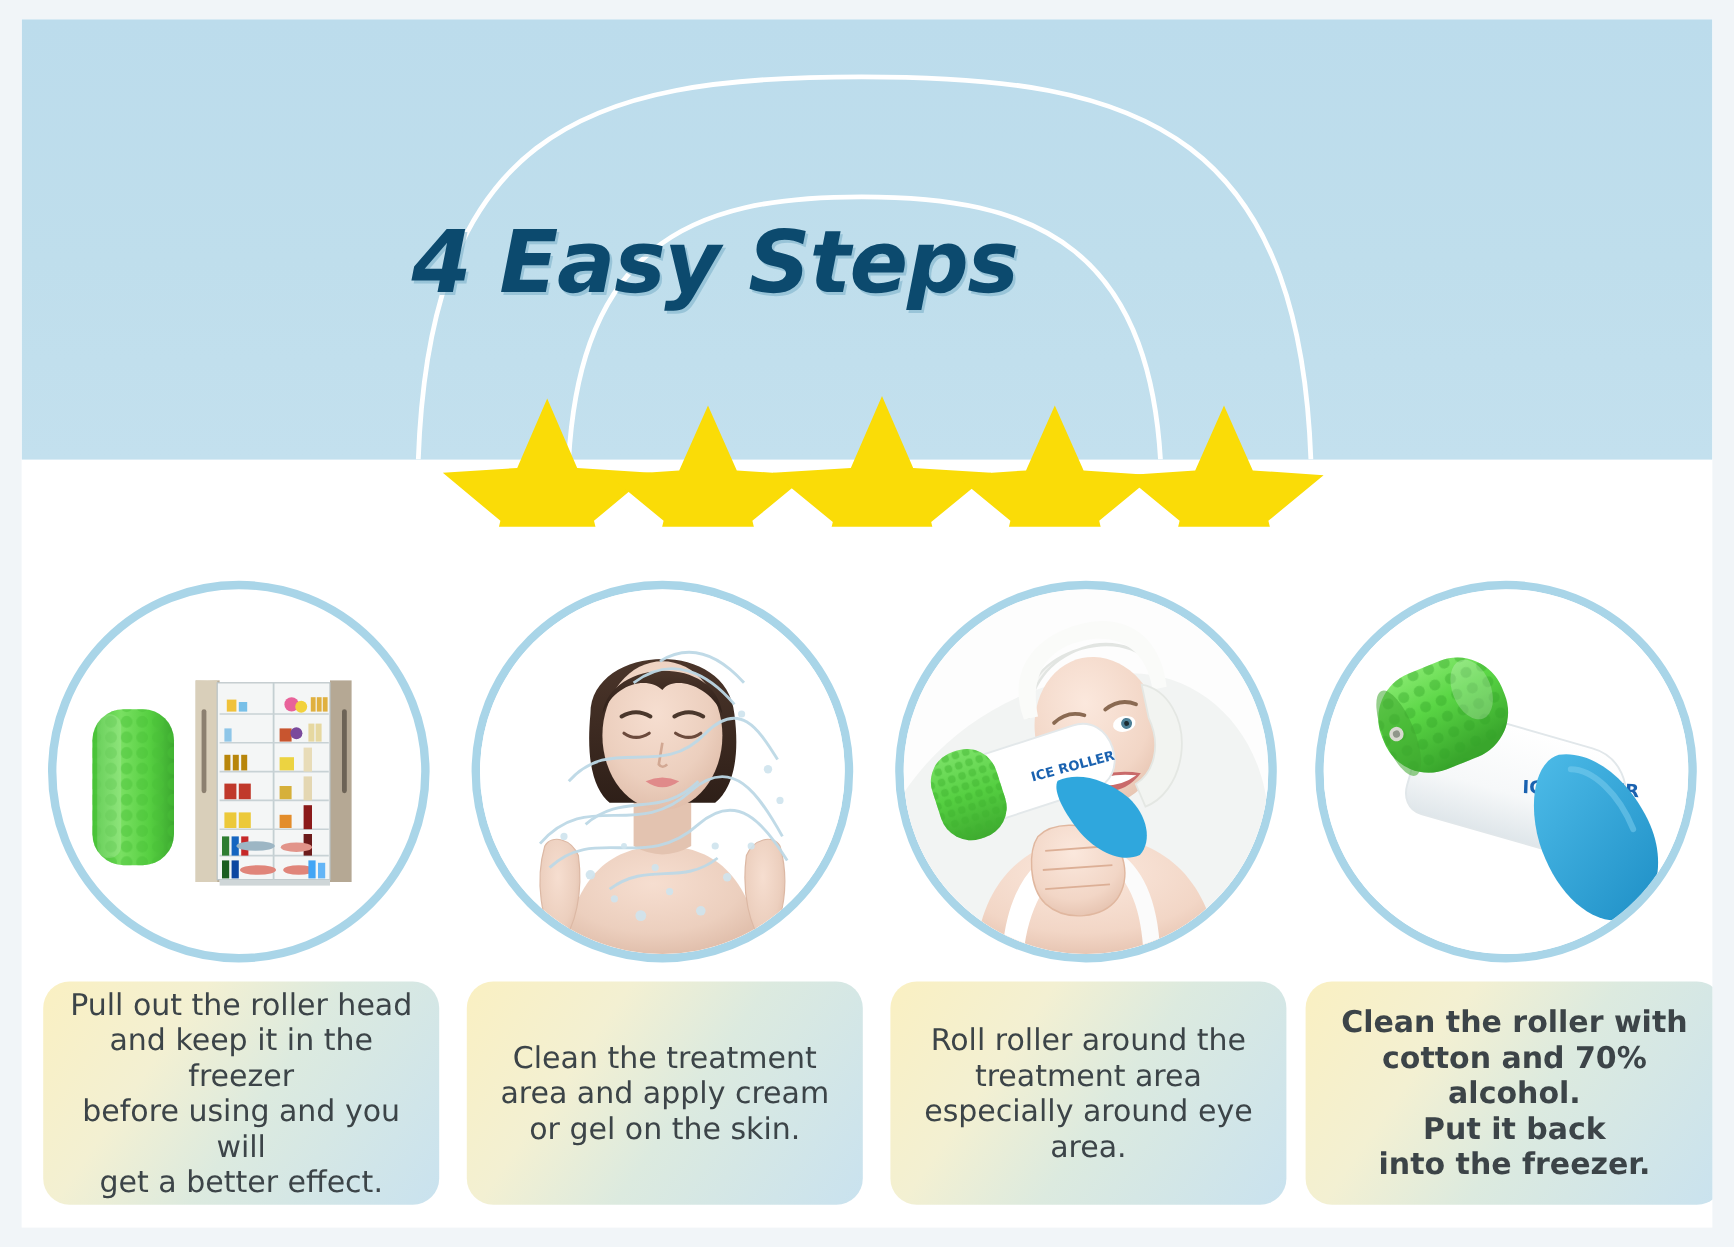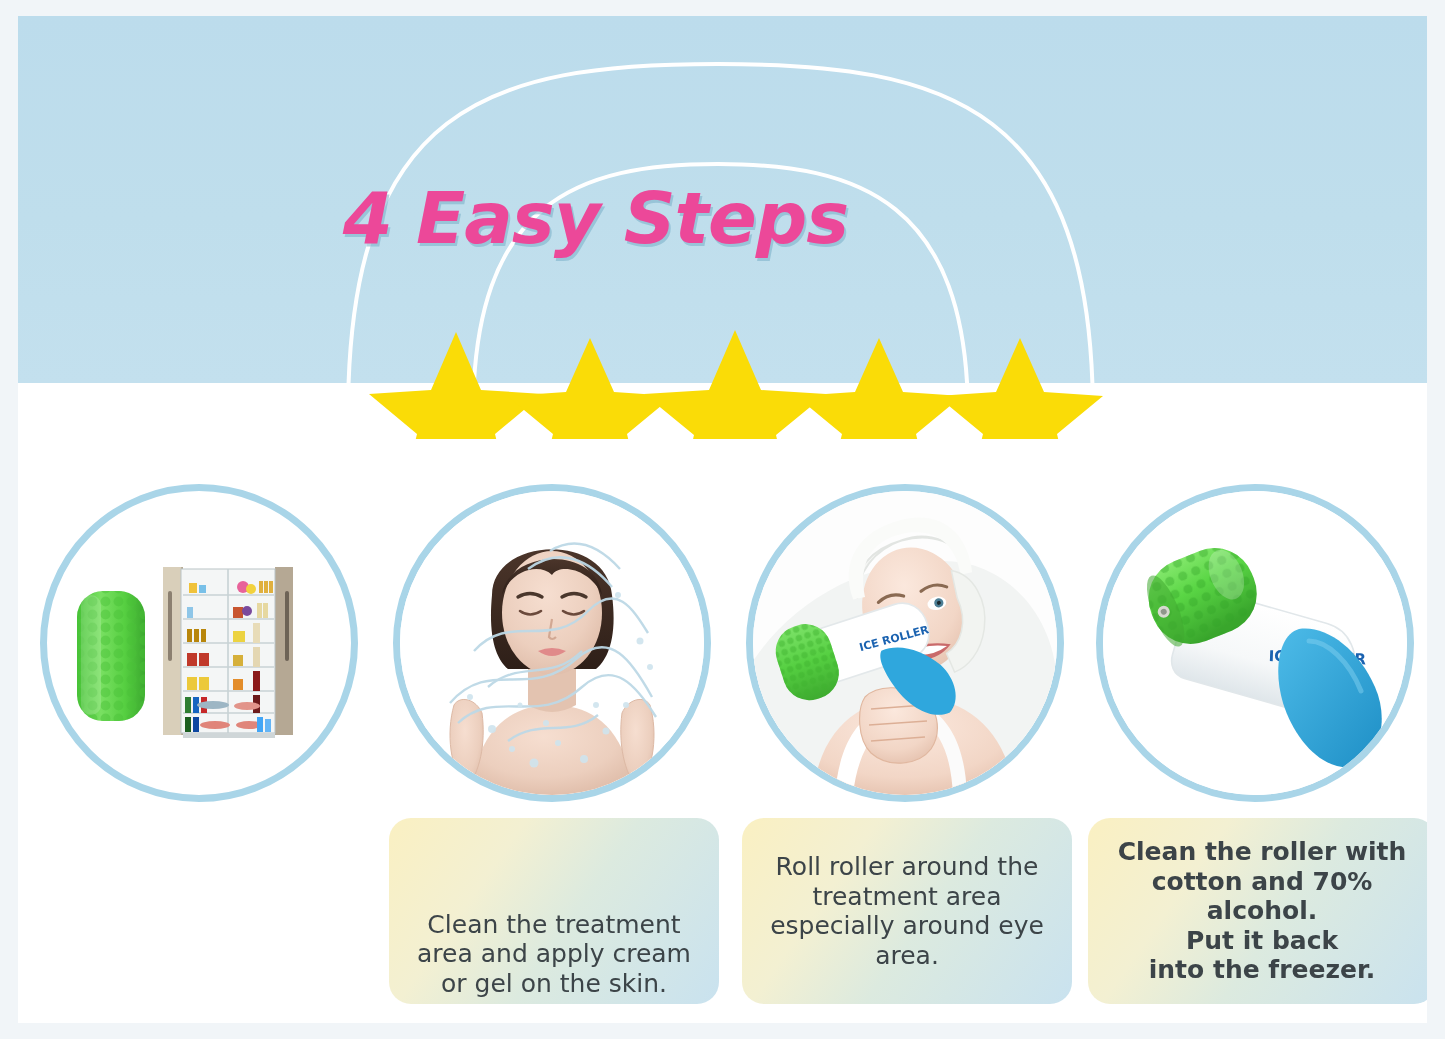--- a/index.html
+++ b/index.html
@@ -35,21 +35,21 @@
   .title{
     position:absolute;
     left:0;top:160px;
     width:1155px;
     text-align:center;
     font-family:"DejaVu Sans", sans-serif;
     font-size:72px;
     font-weight:bold;
     font-style:italic;
     letter-spacing:-1px;
-    color:#ec4899;
+    color:#0c4a6e;
     text-shadow:2px 3px 0 rgba(120,175,200,.55);
     z-index:5;
     white-space:nowrap;
   }
   
   .stars{
     position:absolute;
     left:0;top:308px;
     width:1409px;height:115px;
     z-index:6;
@@ -85,21 +85,21 @@
   .caption{
     position:absolute;
     width:330px;height:186px;
     border-radius:22px;
     background:linear-gradient(125deg,#faf0c2 0%,#f3f0d2 30%,#dceadf 55%,#c9e2ef 100%);
     display:flex;align-items:center;justify-content:center;
     box-sizing:border-box;
     padding:6px 10px;
   }
   .caption.k1{left:18px;top:0;}
-  .caption.k2{left:371px;top:0;align-items:flex-end;}
+  .caption.k2{left:371px;top:0;}
   .caption.k3{left:724px;top:0;}
   .caption.k4{left:1070px;top:0;width:348px;font-weight:bold;}
   .caption-text{
     font-family:"DejaVu Sans", sans-serif;
     font-size:25px;
     line-height:1.18;
     color:#3c4448;
     text-align:center;
     white-space:pre-line;
   }
@@ -415,20 +415,26 @@
 
             <path d="M 196 138 C 222 134 254 156 272 196 C 286 228 278 266 250 276 C 220 280 192 250 180 212 C 170 178 176 144 196 138 Z" fill="url(#blue4)"></path>
             <path d="M 206 150 C 224 150 246 170 258 200" stroke="#7fd0ef" stroke-width="5" fill="none" opacity=".5" stroke-linecap="round"></path>
           </svg>
         </div>
       </div>
 
     </div>
 
     <div class="captions">
+      <div class="caption k1">
+        <div class="caption-text">Pull out the roller head
+and keep it in the freezer
+before using and you will
+get a better effect.</div>
+      </div>
       <div class="caption k2">
         <div class="caption-text">Clean the treatment
 area and apply cream
 or gel on the skin.</div>
       </div>
       <div class="caption k3">
         <div class="caption-text">Roll roller around the
 treatment area
 especially around eye
 area.</div>

